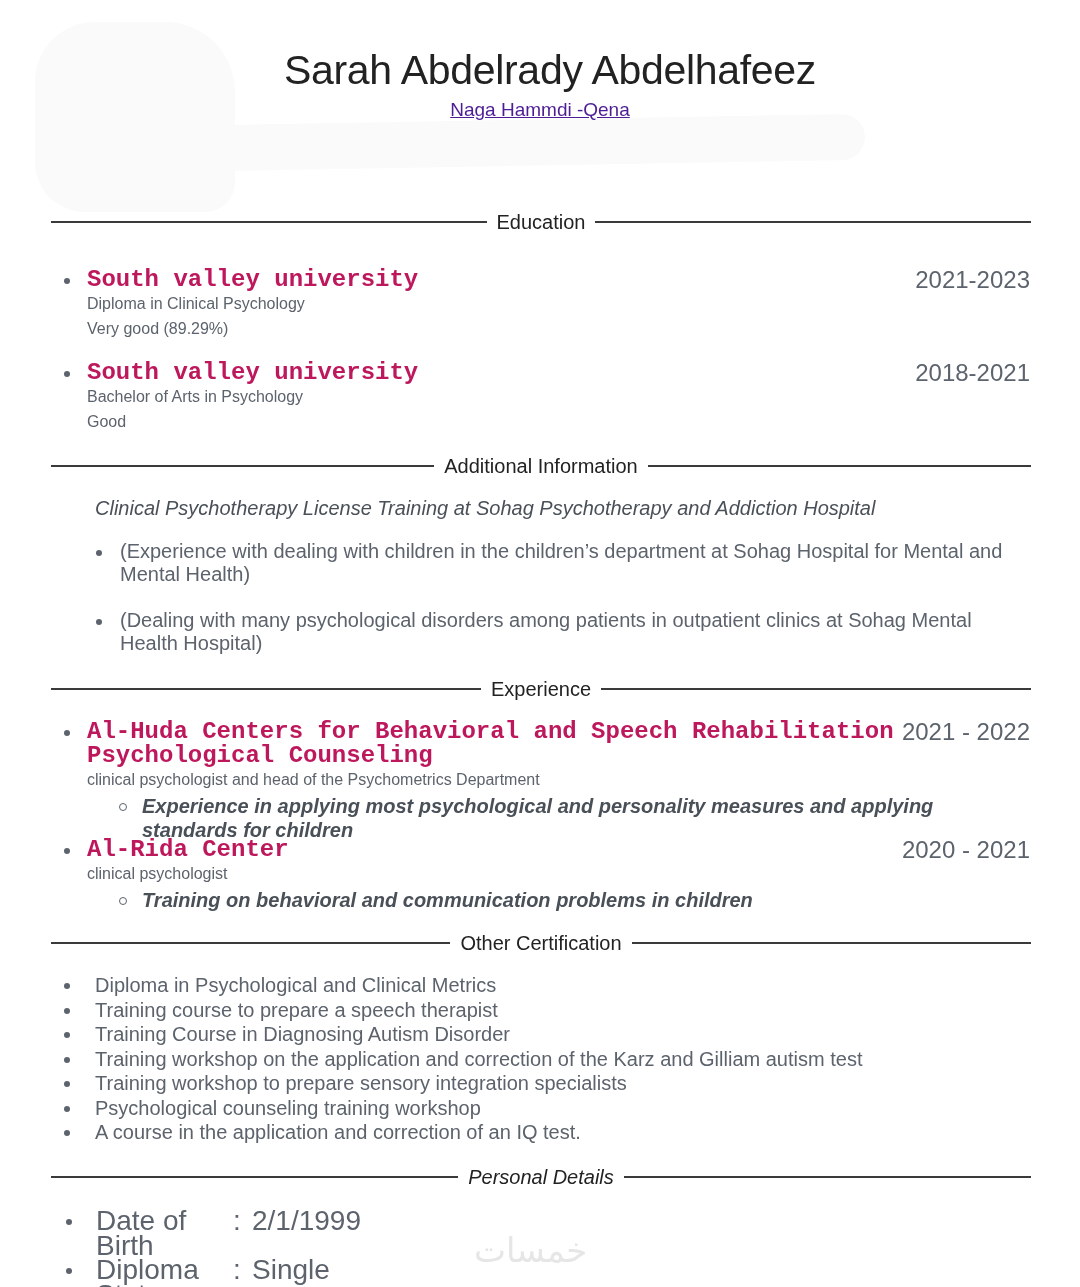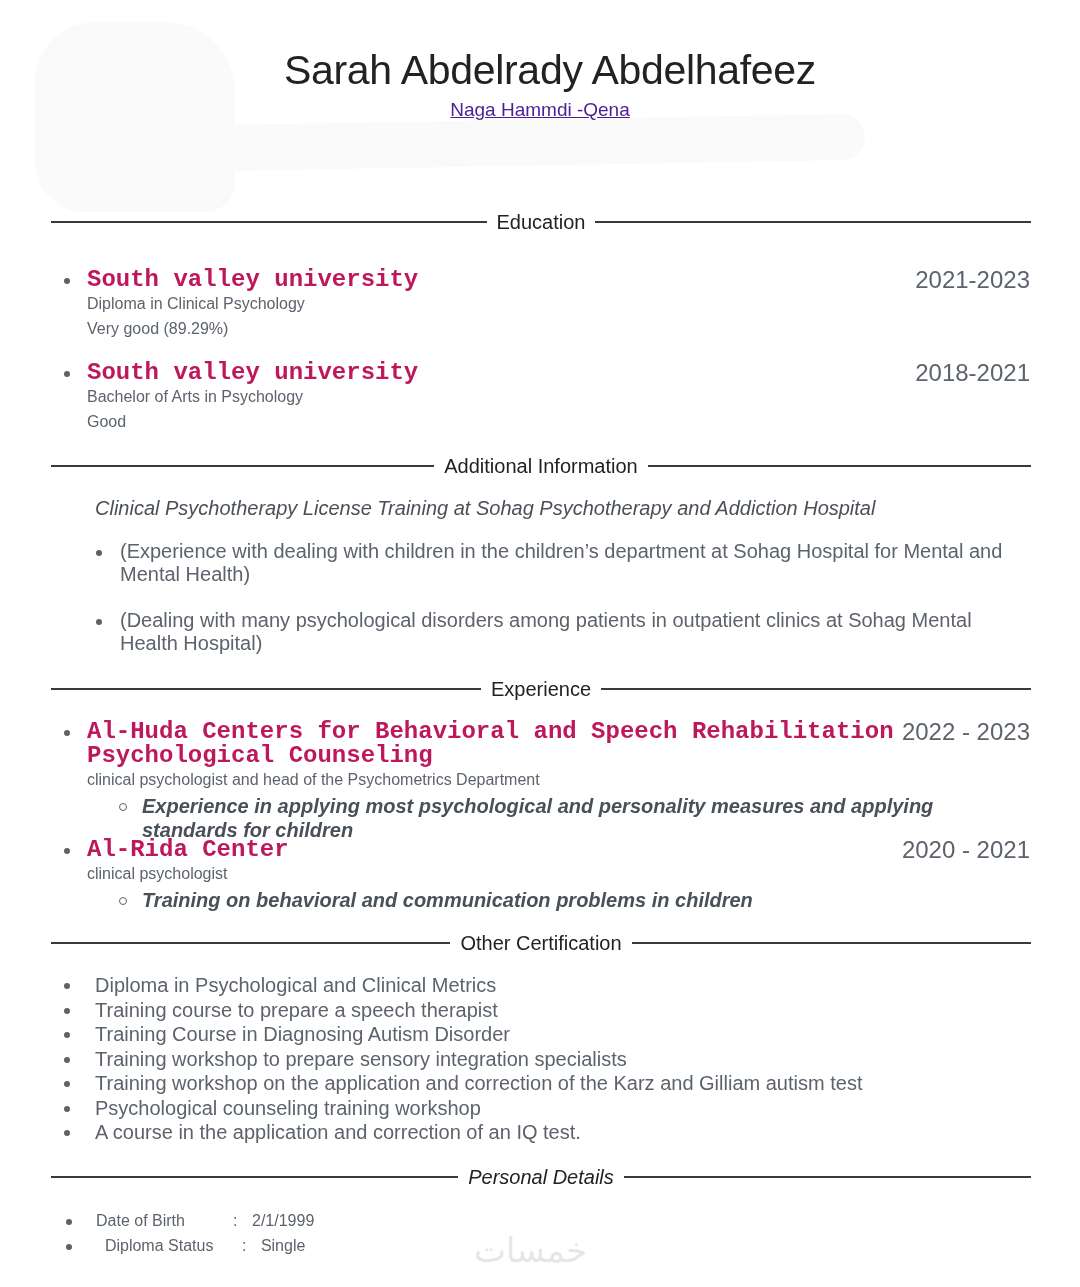--- a/index.html
+++ b/index.html
@@ -41,21 +41,21 @@
   .sub-item { position: relative; margin-left: 32px; margin-top: 1px; }
   .sub-bullet { position: absolute; left: 0; top: 9px; width: 6px; height: 6px; border-radius: 50%; border: 1.5px solid #5c636c; box-sizing: border-box; width: 8px; height: 8px; }
   .sub-txt { margin-left: 23px; font-size: 20px; font-style: italic; font-weight: 600; color: #4a5058; line-height: 24.5px; }
 
   .cert-list { position: absolute; left: 64px; top: 973px; }
   .cert-item { position: relative; font-size: 20px; line-height: 24.5px; color: #5c636c; }
   .cert-item .bullet { top: 10px; }
   .cert-item .txt { margin-left: 31px; }
 
   .pd-list { position: absolute; left: 66px; top: 1209px; }
-  .pd-item { position: relative; font-size: 16px; line-height: 24.5px; color: #5c636c; display: flex; justify-content: center; }
+  .pd-item { position: relative; font-size: 28px; line-height: 24.5px; color: #5c636c; display: flex; }
   .pd-item .bullet { top: 10px; }
   .pd-label { margin-left: 30px; width: 137px; }
   .pd-sep { width: 19px; }
   .pd-val { }
 
   .watermark { position: absolute; left: 474px; top: 1230px; font-size: 34px; color: #e6e6e6; font-family: "DejaVu Sans", sans-serif; direction: rtl; }
 </style>
 </head>
 <body>
 
@@ -123,21 +123,21 @@
 <div class="exp-item" style="top:720px;">
   <span class="bullet"></span>
   <div class="item-body">
     <div class="inst">Al-Huda Centers for Behavioral and Speech Rehabilitation and Psychological Counseling</div>
     <div class="desc">clinical psychologist and head of the Psychometrics Department</div>
     <div class="sub-item">
       <span class="sub-bullet"></span>
       <div class="sub-txt">Experience in applying most psychological and personality measures and applying standards for children</div>
     </div>
   </div>
-  <div class="date" style="background:#fff;padding-left:8px;">2022 - 2023</div>
+  <div class="date" style="background:#fff;padding-left:8px;">2021 - 2022</div>
 </div>
 
 <div class="exp-item" style="top:838px;">
   <span class="bullet"></span>
   <div class="item-body">
     <div class="inst">Al-Rida Center</div>
     <div class="desc">clinical psychologist</div>
     <div class="sub-item">
       <span class="sub-bullet"></span>
       <div class="sub-txt">Training on behavioral and communication problems in children</div>
@@ -160,25 +160,25 @@
   <div class="cert-item">
       <span class="bullet"></span>
       <div class="txt">Training course to prepare a speech therapist</div>
     </div>
   <div class="cert-item">
       <span class="bullet"></span>
       <div class="txt">Training Course in Diagnosing Autism Disorder</div>
     </div>
   <div class="cert-item">
       <span class="bullet"></span>
+      <div class="txt">Training workshop on the application and correction of the Karz and Gilliam autism test</div>
+    </div>
+  <div class="cert-item">
+      <span class="bullet"></span>
       <div class="txt">Training workshop to prepare sensory integration specialists</div>
-    </div>
-  <div class="cert-item">
-      <span class="bullet"></span>
-      <div class="txt">Training workshop on the application and correction of the Karz and Gilliam autism test</div>
     </div>
   <div class="cert-item">
       <span class="bullet"></span>
       <div class="txt">Psychological counseling training workshop</div>
     </div>
   <div class="cert-item">
       <span class="bullet"></span>
       <div class="txt">A course in the application and correction of an IQ test.</div>
     </div>
 </div>

